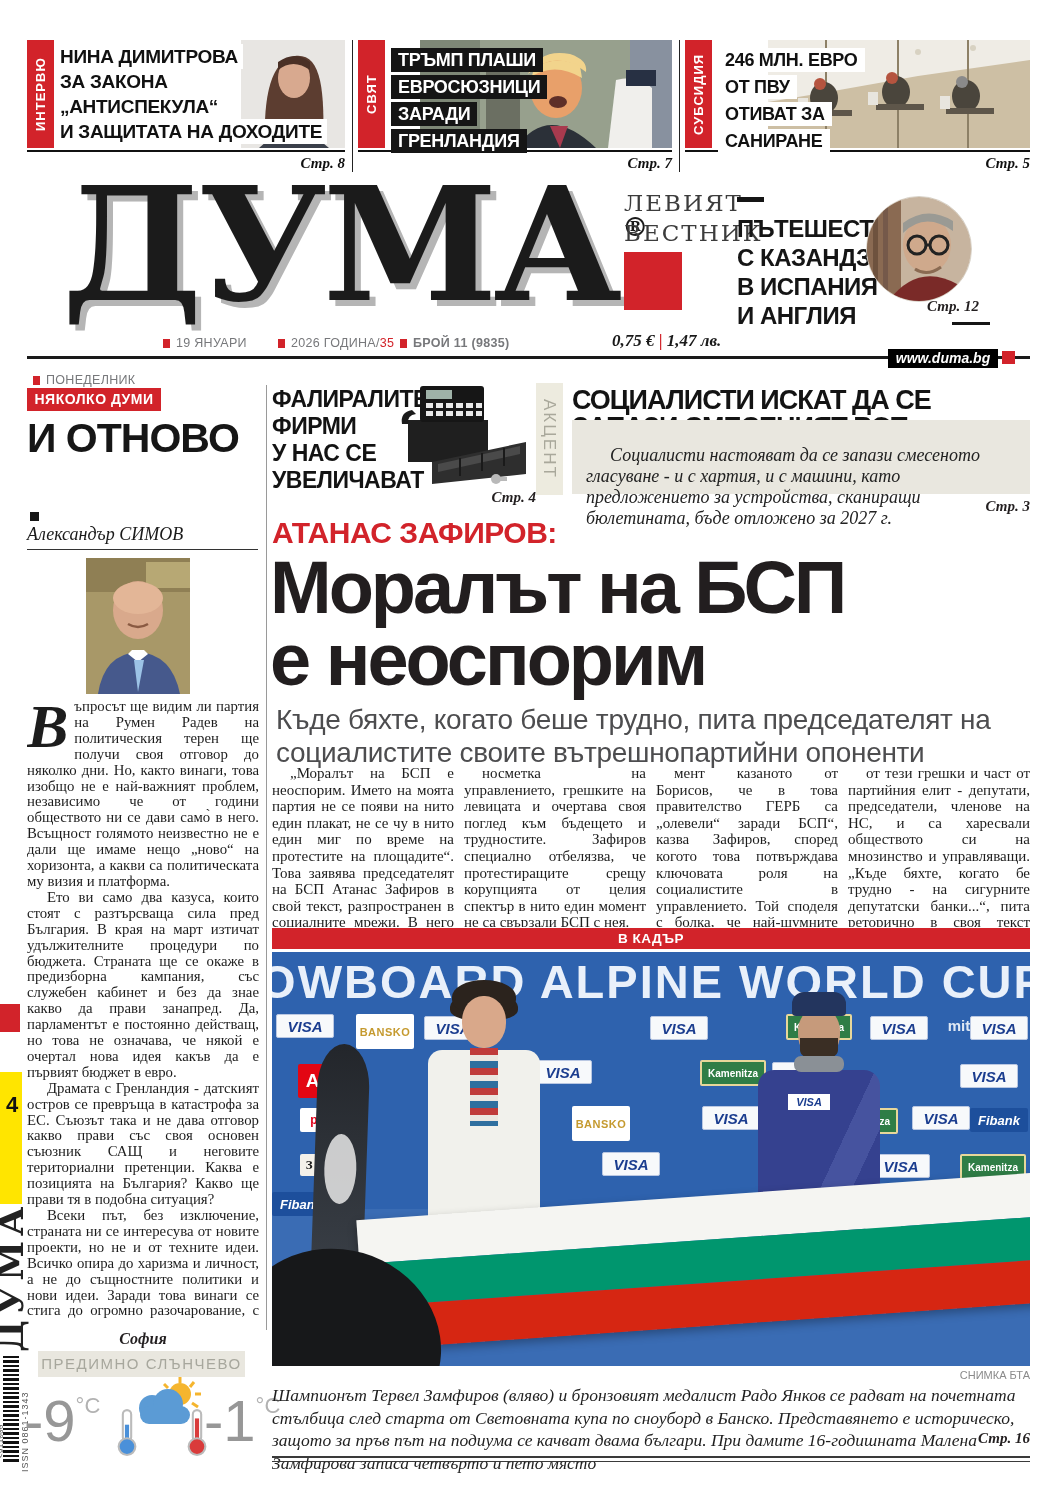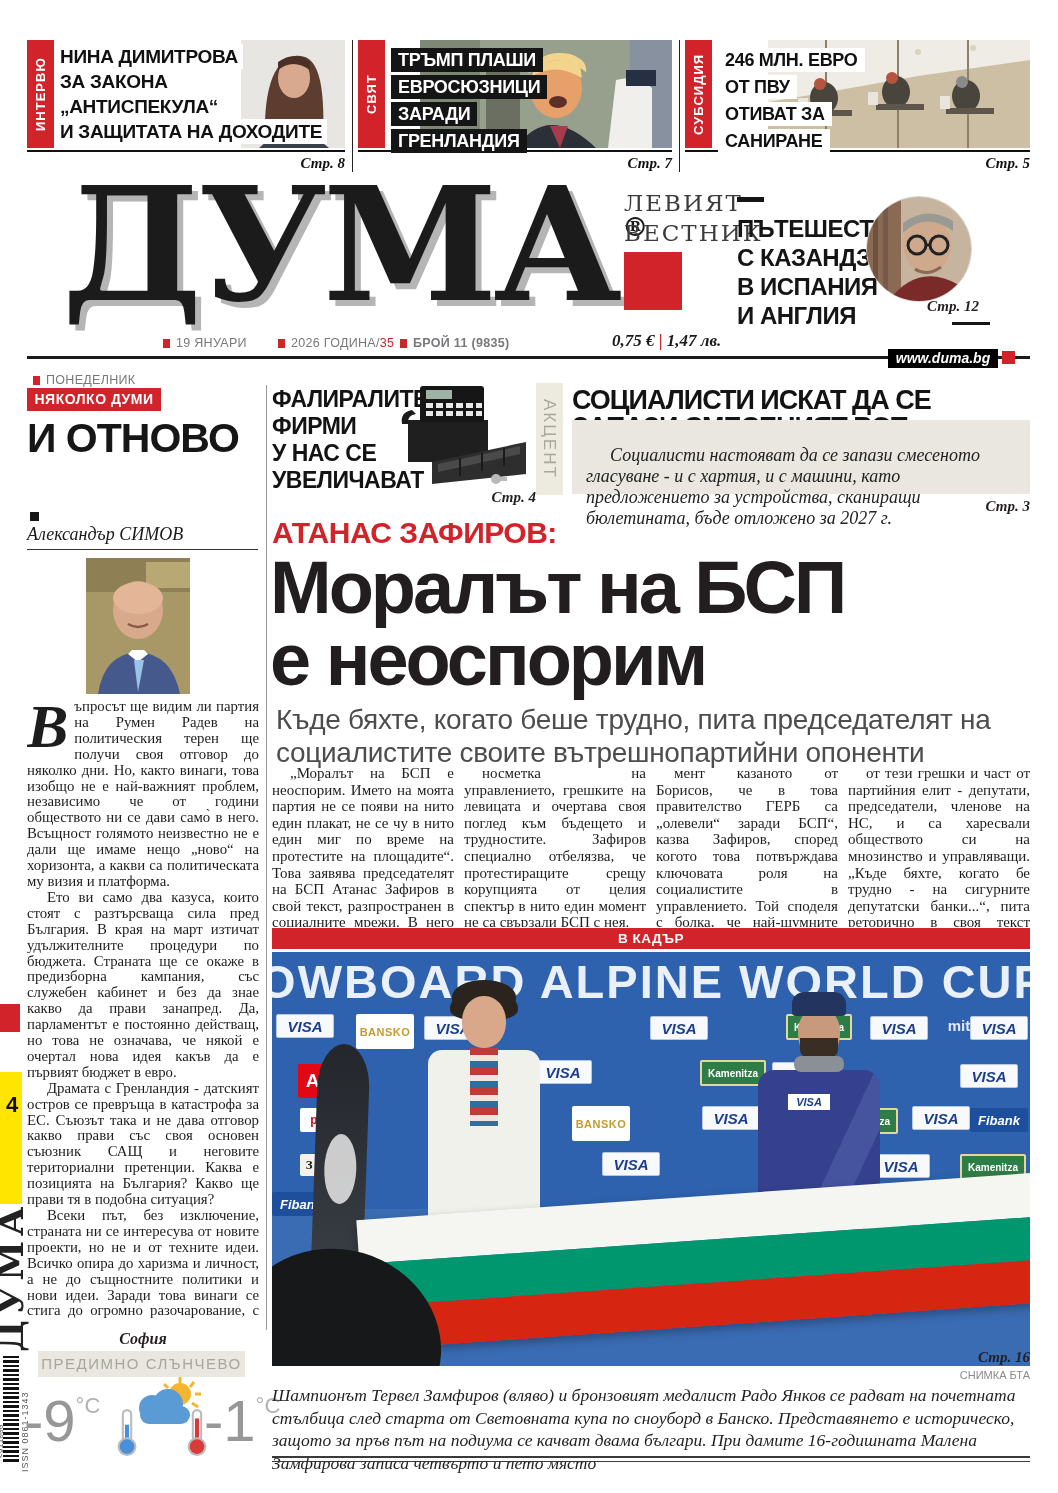--- a/index.html
+++ b/index.html
@@ -147,21 +147,21 @@
   .ath2 .beanie{position:absolute;left:38px;top:6px;width:54px;height:24px;background:#23355e;border-radius:12px 12px 4px 4px;}
   .ath2 .gaiter{position:absolute;left:40px;top:70px;width:50px;height:16px;background:#8a9096;border-radius:7px;}
   .ath2 .bib{position:absolute;left:34px;top:108px;width:42px;height:16px;background:#fff;color:#1b3d8f;
     font:italic 700 11px/16px "Liberation Sans",sans-serif;text-align:center;}
   .helmet{position:absolute;left:584px;top:236px;width:52px;height:46px;background:#f2f2f2;border-radius:50%;z-index:3;}
   .flag{position:absolute;left:88px;top:244px;width:690px;height:130px;transform:rotate(-4deg);z-index:4;
     box-shadow:0 4px 10px rgba(0,0,0,.3);}
   .flag .fw{height:34%;background:#f5f5f2;} .flag .fg{height:33%;background:var(--flag-green);} .flag .fr{height:33%;background:var(--flag-red);}
   .credit{left:272px;top:1369px;width:758px;text-align:right;font:400 11px "Liberation Sans",sans-serif;color:#8a8a8a;}
   .caption{left:272px;top:1384px;width:758px;font:italic 400 17.5px/22.5px "Liberation Serif",serif;color:#1f1f1f;position:absolute;}
-  .caption-page{left:940px;top:1349px;width:90px;text-align:right;font:italic 700 15px "Liberation Serif",serif;}
+  .caption-page{left:940px;top:1430px;width:90px;text-align:right;font:italic 700 15px "Liberation Serif",serif;}
   .bottom-rule{left:272px;top:1456px;width:758px;height:6px;border-top:2px solid #3a3a3a;border-bottom:1px solid #3a3a3a;}
 </style>
 </head>
 <body>
 
 <div class="abs edge-red"></div>
 <div class="abs edge-yellow"></div>
 <div class="abs edge-pagenum">4</div>
 <div class="abs edge-duma vert-text">ДУМА</div>
 <div class="abs edge-barcode"></div>

